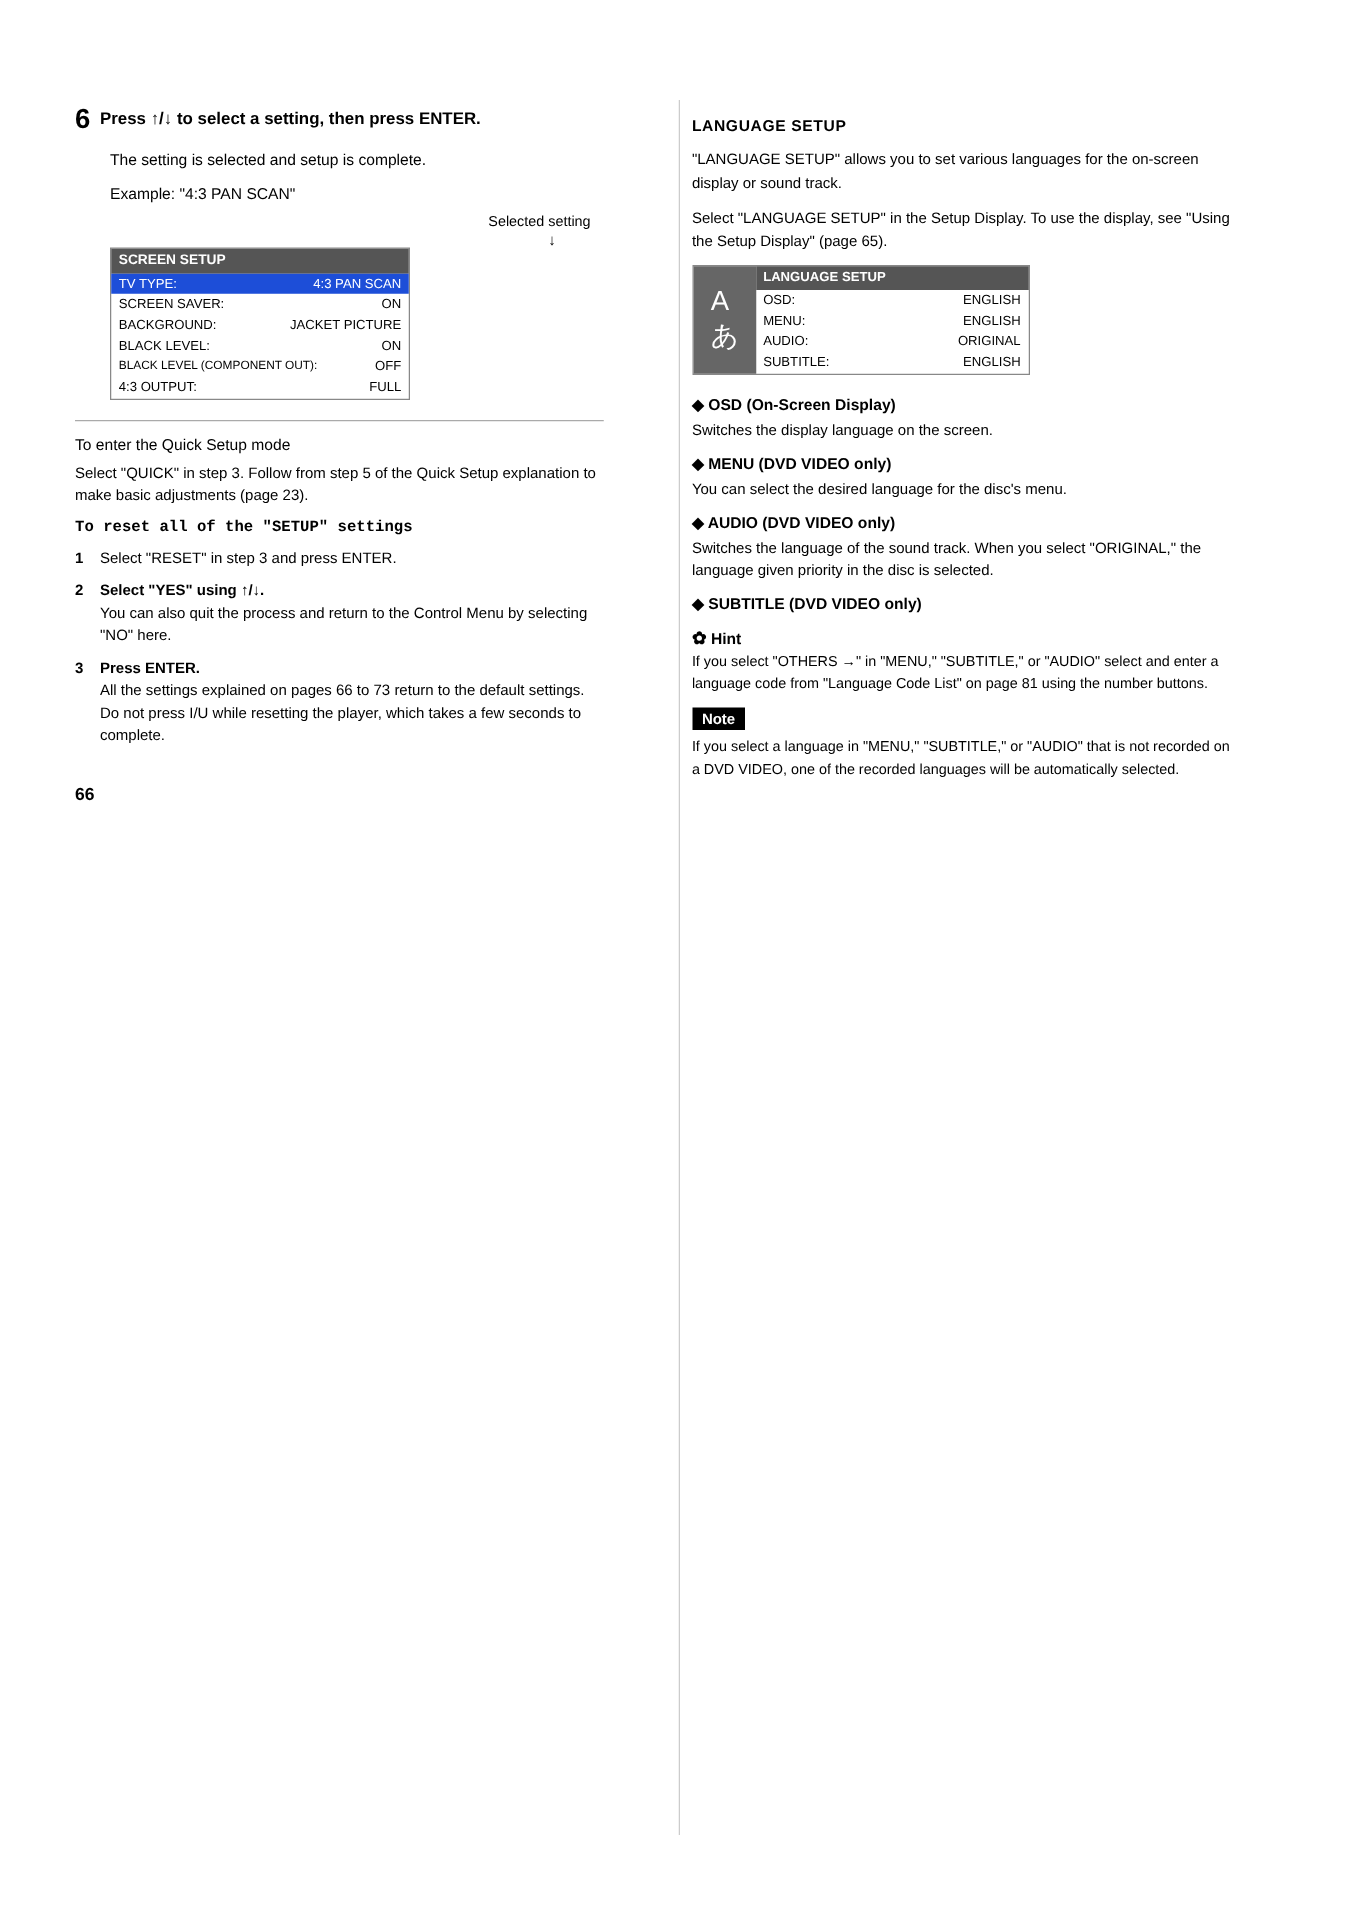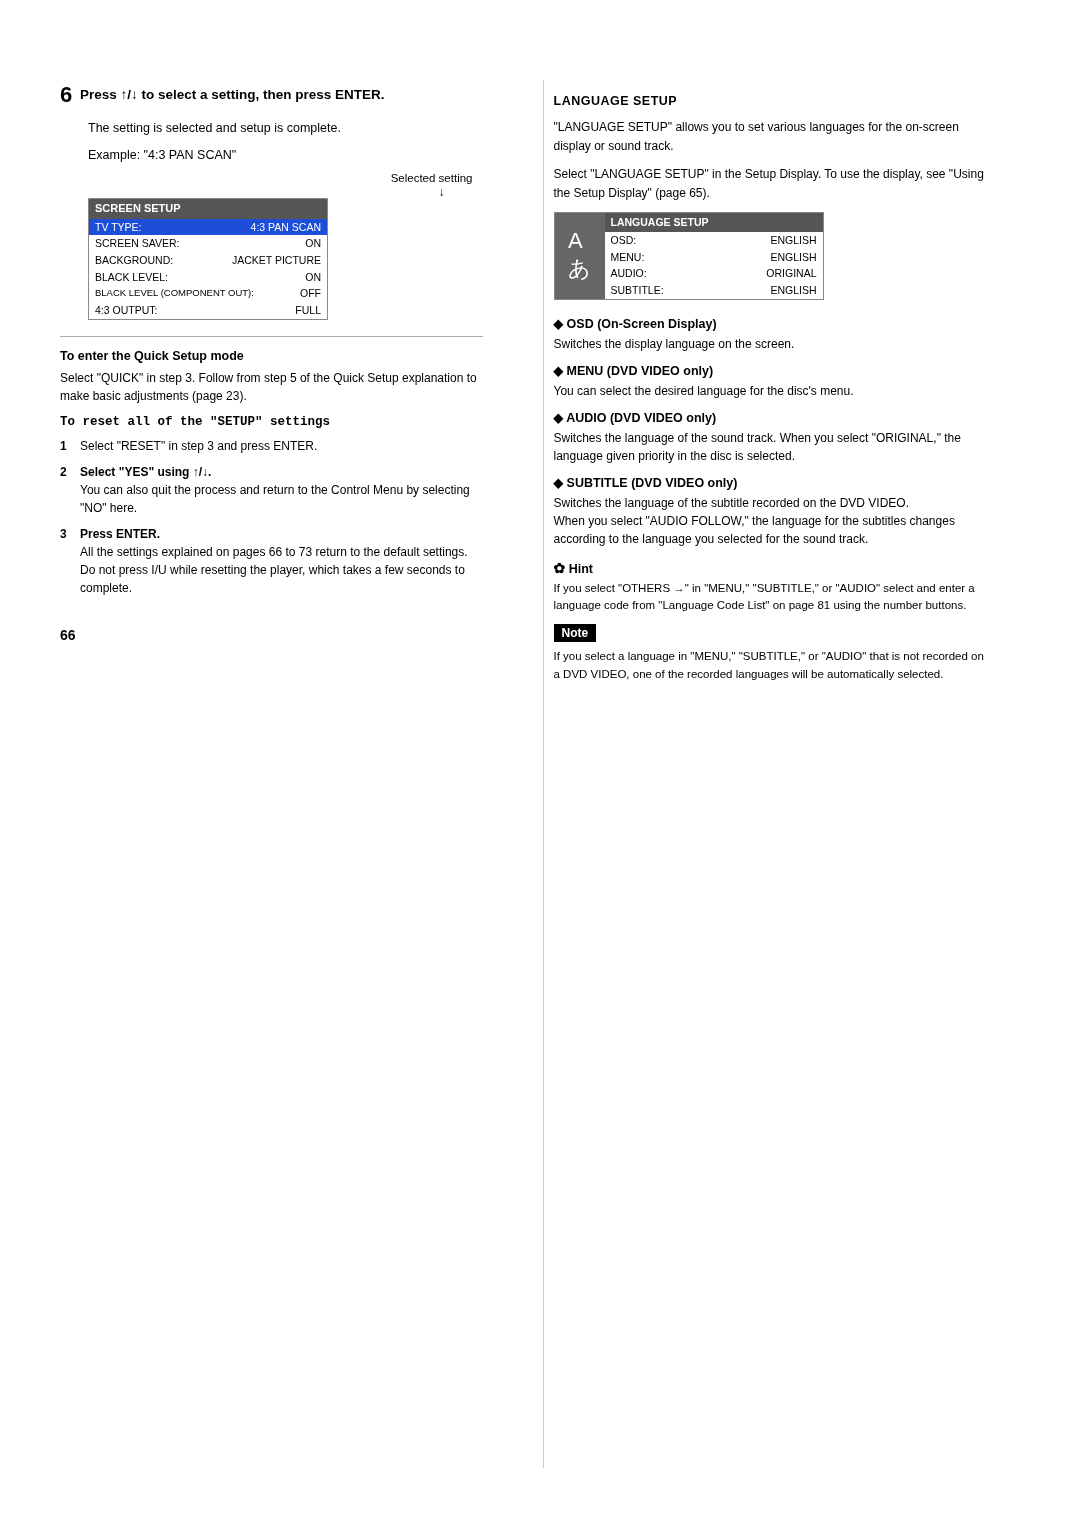--- a/index.html
+++ b/index.html
@@ -102,21 +102,21 @@
 
     
     .divider {
       border: none;
       border-top: 1px solid #aaa;
       margin: 16px 0 12px 0;
     }
 
     
     .subsection-heading {
-      font-weight: bold;
+      font-weight: normal;
       font-size: 12.5px;
       margin-bottom: 6px;
     }
     .subsection-body {
       font-size: 12px;
       line-height: 1.5;
       margin-bottom: 10px;
     }
 
     
@@ -182,21 +182,21 @@
       gap: 0;
       margin-bottom: 16px;
       border: 1px solid #888;
       width: 270px;
     }
     .lang-setup-icon {
       background: #666;
       width: 50px;
       display: flex;
       align-items: center;
-      justify-content: flex-end;
+      justify-content: flex-start;
       color: #fff;
       font-size: 22px;
       padding: 14px;
     }
     .lang-setup-table {
       flex: 1;
       font-size: 10.5px;
       line-height: 1.4;
     }
     .lang-setup-table .lang-header {
@@ -390,21 +390,20 @@
       <div class="feature-body">You can select the desired language for the disc's menu.</div>
     </div>
 
     <div class="feature-section">
       <div class="feature-heading">AUDIO (DVD VIDEO only)</div>
       <div class="feature-body">Switches the language of the sound track. When you select "ORIGINAL," the language given priority in the disc is selected.</div>
     </div>
 
     <div class="feature-section">
       <div class="feature-heading">SUBTITLE (DVD VIDEO only)</div>
-      <div class="feature-body">Switches the language of the subtitle recorded on the DVD VIDEO.<br>When you select "AUDIO FOLLOW," the language for the subtitles changes according to the language you selected for the sound track.</div>
     </div>
 
     <div class="hint-section">
       <div class="hint-heading">
         <span class="hint-icon">✿</span> Hint
       </div>
       <div class="hint-body">If you select "OTHERS →" in "MENU," "SUBTITLE," or "AUDIO" select and enter a language code from "Language Code List" on page 81 using the number buttons.</div>
     </div>
 
     <div class="note-box">

